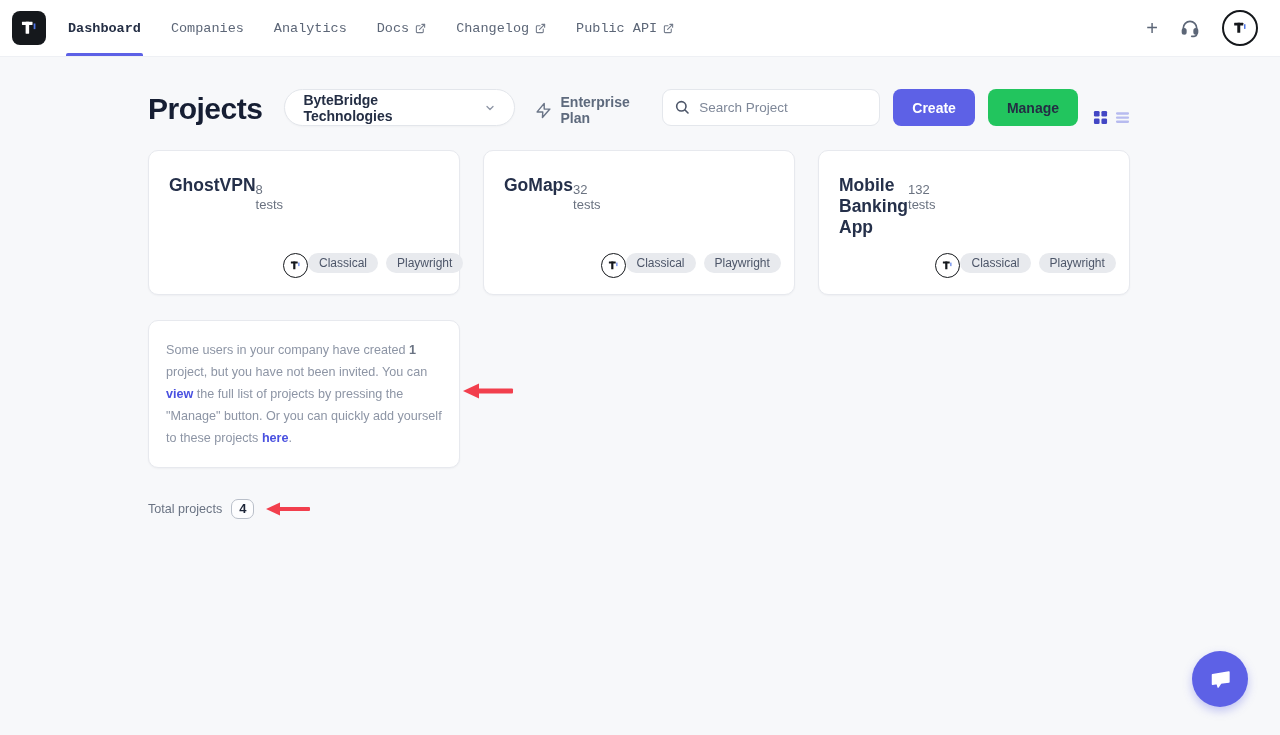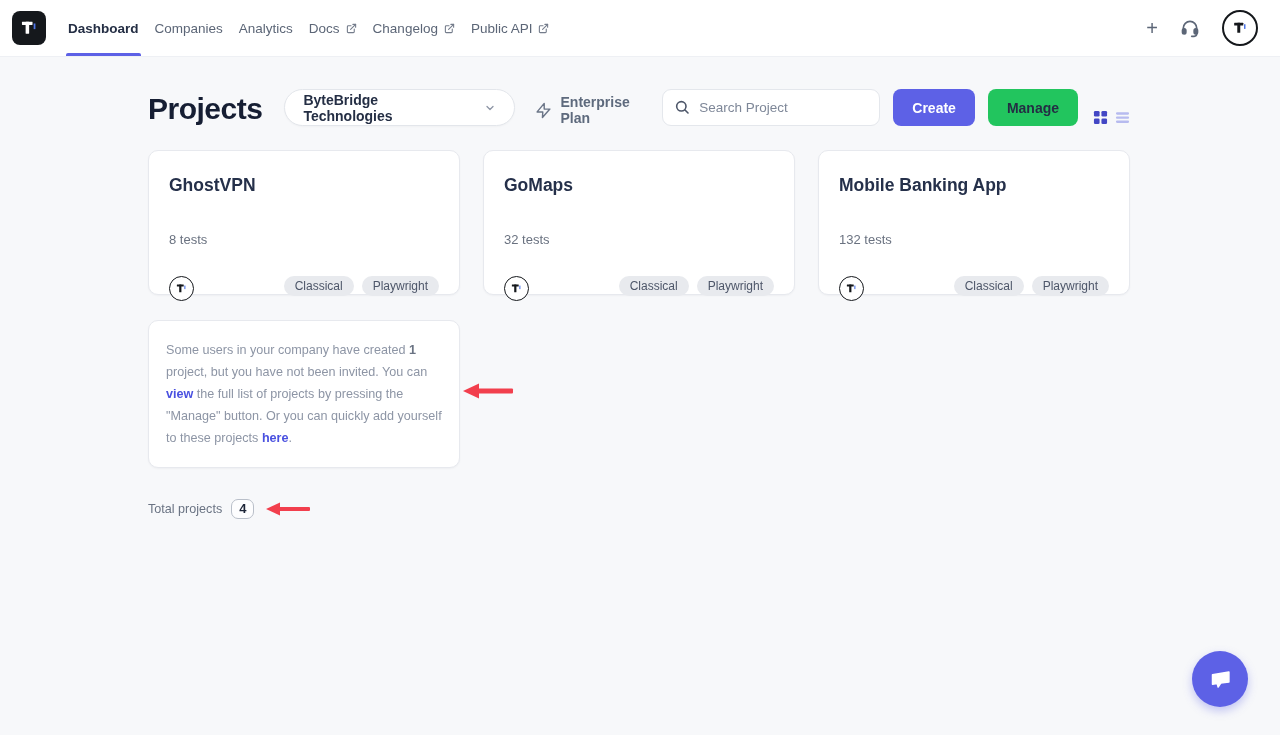--- a/index.html
+++ b/index.html
@@ -13,21 +13,21 @@
 
   
   .topbar {
     height:57px; background:#fff; display:flex; align-items:center;
     padding:0 22px 0 12px; border-bottom:1px solid #eef0f4; position:relative;
   }
   .logo-box {
     width:34px; height:34px; background:#15181c; border-radius:8px;
     display:flex; align-items:center; justify-content:center; cursor:pointer; flex:0 0 auto;
   }
-  .main-nav { display:flex; align-items:center; height:100%; margin-left:22px; gap:16px; }
+  .main-nav { display:flex; align-items:center; height:100%; margin-left:22px; gap:30px;font-family:Liberation Mono, monospace; }
   .nav-item {
     display:flex; align-items:center; gap:6px; height:100%; position:relative;
     font-size:13.5px; color:#5c6677; cursor:pointer; white-space:nowrap;
   }
   .nav-item.active { color:#242e44; font-weight:700; }
   .nav-item.active::after {
     content:""; position:absolute; left:-2px; right:-2px; bottom:0; height:3px;
     background:var(--accent,#5d61e6); border-radius:2px 2px 0 0;
   }
   .ext-icon { display:inline-flex; opacity:.85; }
@@ -65,23 +65,22 @@
   }
   .btn-create { background:var(--accent,#5d61e6); color:#fff; margin-left:13px; }
   .btn-manage { background:#22c55e; color:#242e44; margin-left:13px; }
   .view-toggles { display:flex; align-items:center; gap:5px; margin-left:14px; }
   .view-toggle { cursor:pointer; display:flex; padding:1px; }
 
   
   .cards-grid { display:grid; grid-template-columns:repeat(3,312px); gap:23px; margin-top:24px; }
   .card {
     background:#fff; border:1px solid #e7e9ee; border-radius:10px; height:145px;
-    padding:24px 20px 16px; display:flex; flex-direction:column; cursor:pointer;
+    padding:24px 20px 16px; display:flex; flex-direction:row; cursor:pointer;
     box-shadow:0 1px 2px rgba(16,24,40,.04);
-    gap:29px;
   }
   .card-title { font-size:17.5px; font-weight:700; color:#25304a; }
   .card-tests { font-size:13px; color:#6a7280; margin-top:7px; }
   .card-footer { margin-top:auto; display:flex; align-items:flex-start; }
   .proj-logo {
     width:25px; height:25px; border-radius:50%; border:1.5px solid #15181c; background:#fff;
     display:flex; align-items:center; justify-content:center;
   }
   .badges { margin-left:auto; display:flex; gap:8px; }
   .badge {

